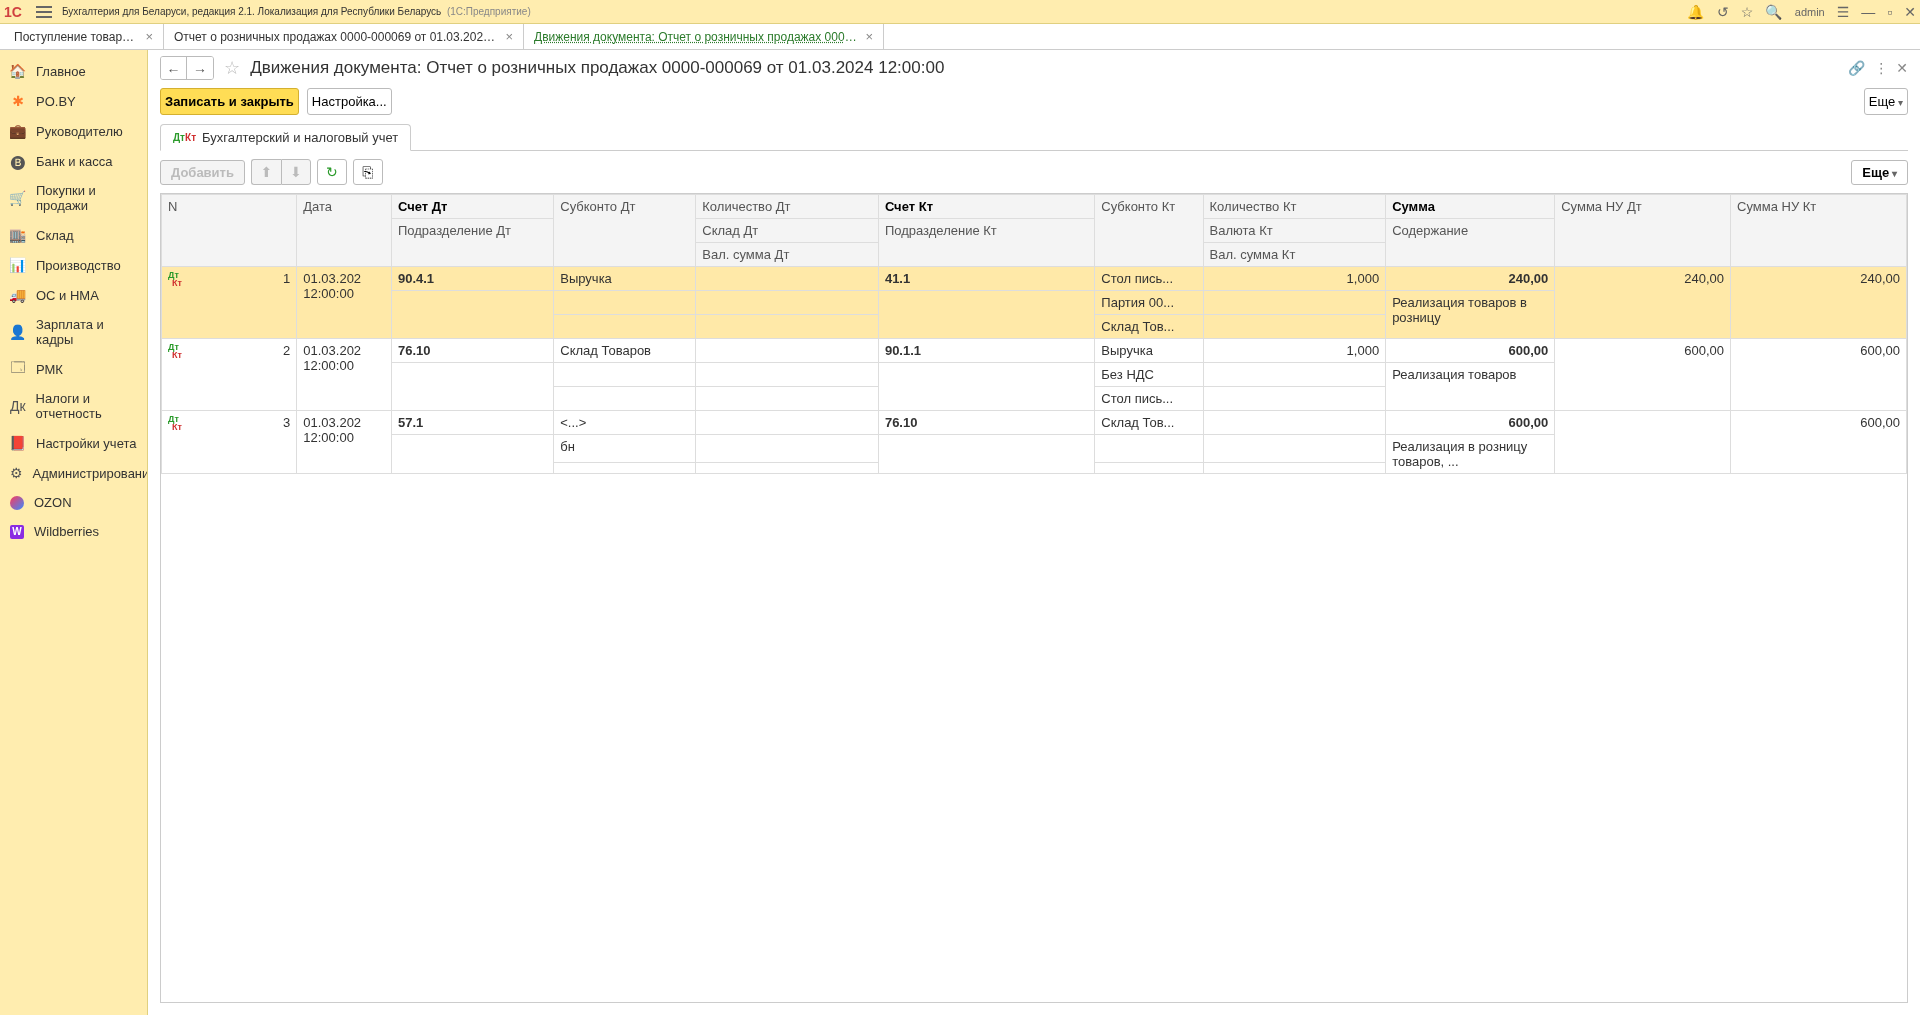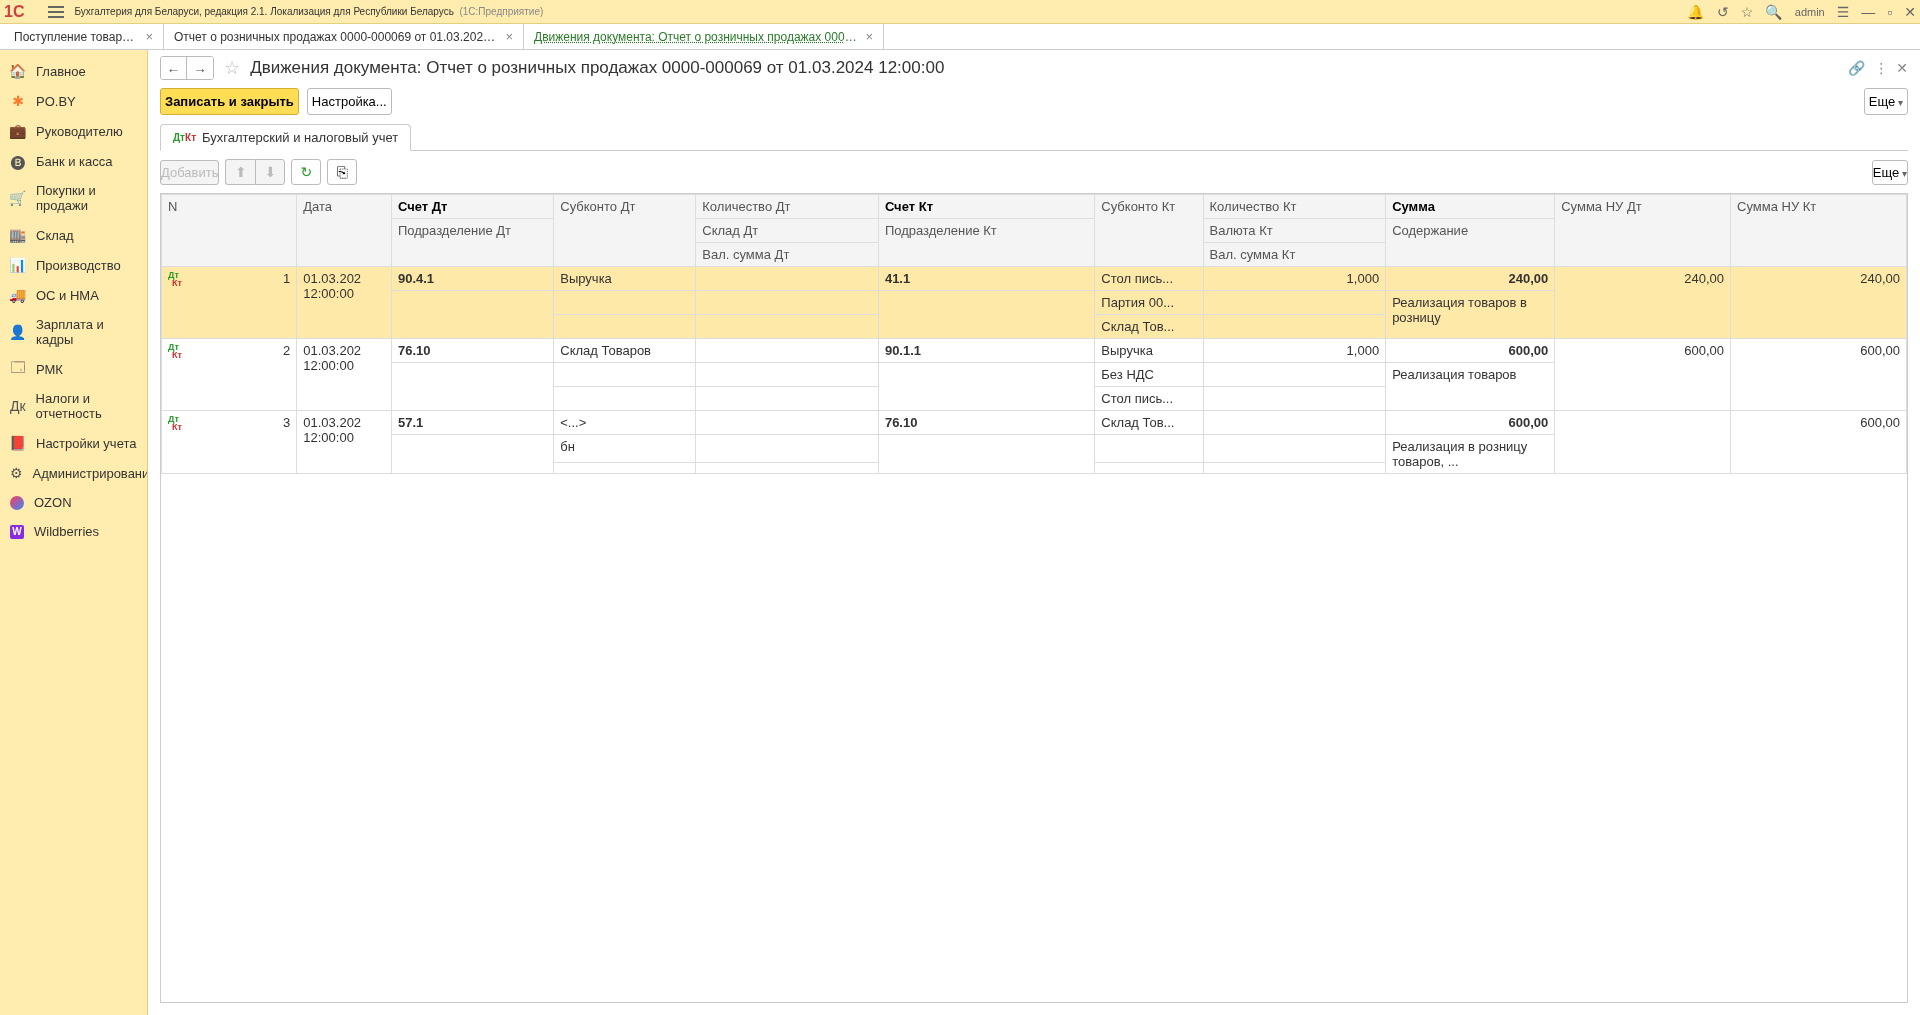--- a/index.html
+++ b/index.html
@@ -1,20 +1,20 @@
 <!DOCTYPE html>
 <html><head>
 <meta charset="utf-8">
 <style>
 * { margin: 0; padding: 0; box-sizing: border-box; }
 body { font-family: Arial, sans-serif; font-size: 13px; color: #333; background: #fff; overflow: hidden; }
 
 
 .titlebar { height: 24px; background: #ffedaf; display: flex; align-items: center; padding: 0 4px; border-bottom: 1px solid #e0d080; }
-.titlebar .logo { font-weight: bold; color: #d04040; font-size: 16px; margin-right: 24px; }
+.titlebar .logo { font-weight: bold; color: #d04040; font-size: 14px; margin-right: 14px; }
 .titlebar .menu-ic { width: 16px; height: 12px; display: inline-flex; flex-direction: column; justify-content: space-between; margin-right: 10px; cursor: pointer; }
 .titlebar .menu-ic span { height: 2px; background: #666; }
 .titlebar .title { color: #333; font-size: 10px; }
 .titlebar .title .extra { color: #888; }
 .titlebar .right { margin-left: auto; display: flex; align-items: center; gap: 12px; color: #666; }
 .titlebar .right .ic { cursor: pointer; font-size: 14px; }
 .titlebar .right .user { font-size: 11px; }
 
 
 .tabbar { height: 26px; background: #fff; border-bottom: 1px solid #ccc; display: flex; align-items: stretch; padding-left: 4px; }
@@ -62,21 +62,21 @@
 
 .inner-tabs { padding: 0 12px; }
 .inner-tab { display: inline-flex; align-items: center; gap: 6px; padding: 5px 12px; border: 1px solid #ccc; border-bottom: 1px solid #fff; border-radius: 4px 4px 0 0; background: #fff; position: relative; top: 1px; font-size: 13px; cursor: pointer; }
 .inner-tab .dk { font-size: 10px; line-height: 8px; }
 .inner-tab .dk .d { color: #2a9a2a; font-weight: bold; }
 .inner-tab .dk .k { color: #d03030; font-weight: bold; }
 .inner-tabs-line { border-bottom: 1px solid #ccc; margin: 0 12px; }
 
 
 .tbl-toolbar { display: flex; align-items: center; padding: 8px 12px; gap: 6px; }
-.tbl-toolbar .btn { padding: 4px 0; }
+.tbl-toolbar .btn { padding: 4px 10px; font-weight: bold; }
 .tbl-toolbar .btn.disabled { color: #bbb; background: #f4f4f4; cursor: default; }
 .tbl-toolbar .btn-ic { width: 30px; height: 26px; border: 1px solid #bbb; background: #fff; border-radius: 3px; cursor: pointer; display: inline-flex; align-items: center; justify-content: center; font-size: 14px; }
 .tbl-toolbar .btn-ic.disabled { color: #bbb; background: #f4f4f4; cursor: default; }
 .tbl-toolbar .btn-ic.refresh { color: #2a9a2a; }
 .tbl-toolbar .grp { display: flex; gap: 0; }
 .tbl-toolbar .grp .btn-ic:first-child { border-radius: 3px 0 0 3px; border-right: none; }
 .tbl-toolbar .grp .btn-ic:last-child { border-radius: 0 3px 3px 0; }
 
 
 .tbl-wrap { flex: 1; margin: 0 12px 12px 12px; border: 1px solid #ccc; overflow: auto; }

